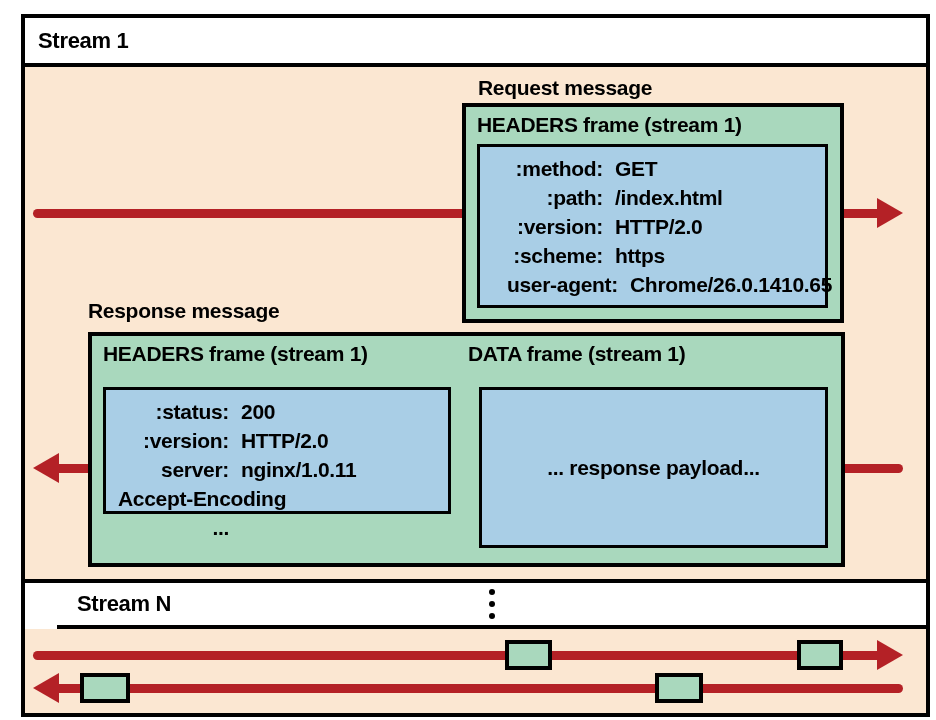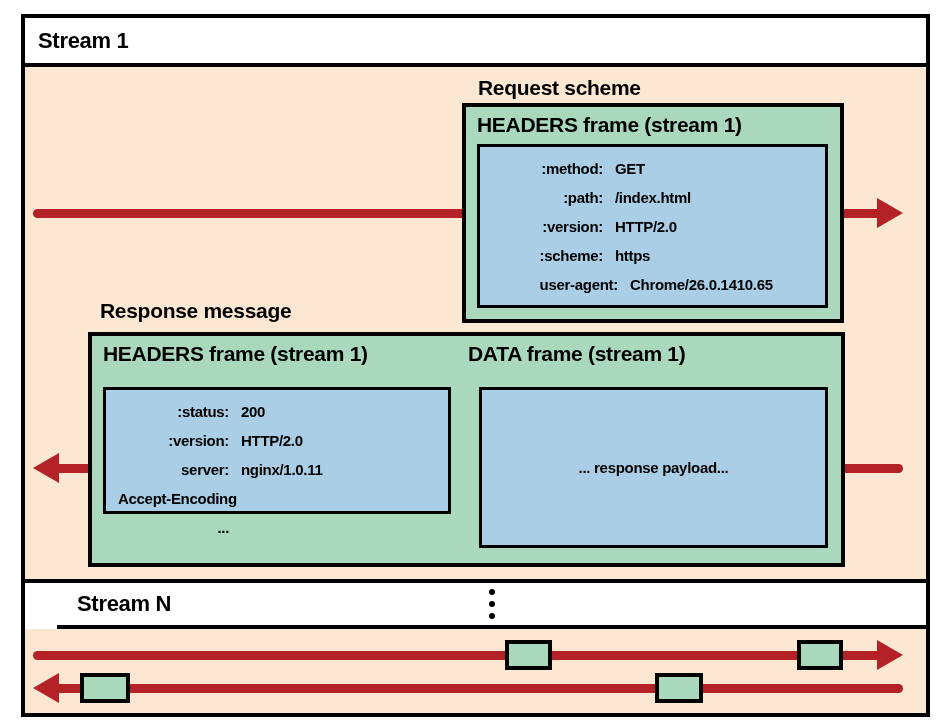--- a/index.html
+++ b/index.html
@@ -48,21 +48,21 @@
   .msg-label{ position:absolute; font-size:21px; z-index:3; }
 
   
   .green-box{
     position:absolute; background:var(--green); border:4px solid var(--outline);
     box-sizing:border-box; z-index:2;
   }
   .frame-title{ font-size:21px; padding:6px 0 0 11px; white-space:nowrap; }
   .blue-box{
     position:absolute; background:var(--blue); border:3px solid var(--outline);
-    box-sizing:border-box; font-size:15px;
+    box-sizing:border-box; font-size:21px;
   }
   .kv-rows{ padding-top:7px; }
   .kv-row{ display:flex; line-height:29px; white-space:nowrap; }
   .kv-key{ width:123px; text-align:right; flex:none; }
   .kv-val{ margin-left:12px; }
   .payload-center{ display:flex; align-items:center; justify-content:center; height:100%; }
 
   
   .chip{
     position:absolute; background:var(--green); border:4px solid var(--outline);
@@ -84,21 +84,21 @@
 
     <div class="title-bar">
       <span>Stream 1</span>
     </div>
 
     <div class="peach-main">
 
       <div class="hline" style="left:8px; top:142px; width:862px;"></div>
       <div class="head-right" style="left:852px; top:131px;"></div>
 
-      <div class="msg-label" style="left:453px; top:9px;">Request scheme</div>
+      <div class="msg-label" style="left:453px; top:9px;">Request message</div>
 
       <div class="green-box" style="left:437px; top:36px; width:382px; height:220px;">
         <div class="frame-title">HEADERS frame (stream 1)</div>
         <div class="blue-box" style="left:11px; top:37px; width:351px; height:164px;">
           <div class="kv-rows">
             <div class="kv-row">
               <span class="kv-key">:method:</span>
               <span class="kv-val">GET</span>
             </div>
             <div class="kv-row">
@@ -114,21 +114,21 @@
               <span class="kv-val">https</span>
             </div>
             <div class="kv-row">
               <span class="kv-key" style="width:138px;">user-agent:</span>
               <span class="kv-val">Chrome/26.0.1410.65</span>
             </div>
           </div>
         </div>
       </div>
 
-      <div class="msg-label" style="left:63px; top:232px;margin-left:12px;">Response message</div>
+      <div class="msg-label" style="left:63px; top:232px;">Response message</div>
 
       <div class="hline" style="left:30px; top:397px; width:848px;"></div>
       <div class="head-left" style="left:8px; top:386px;"></div>
 
       <div class="green-box" style="left:63px; top:265px; width:757px; height:235px;">
         <div style="display:flex;">
           <div class="frame-title" style="width:365px; box-sizing:border-box;">HEADERS frame (stream 1)</div>
           <div class="frame-title" style="padding-left:11px;">DATA frame (stream 1)</div>
         </div>
         <div class="blue-box" style="left:11px; top:51px; width:348px; height:127px;">

